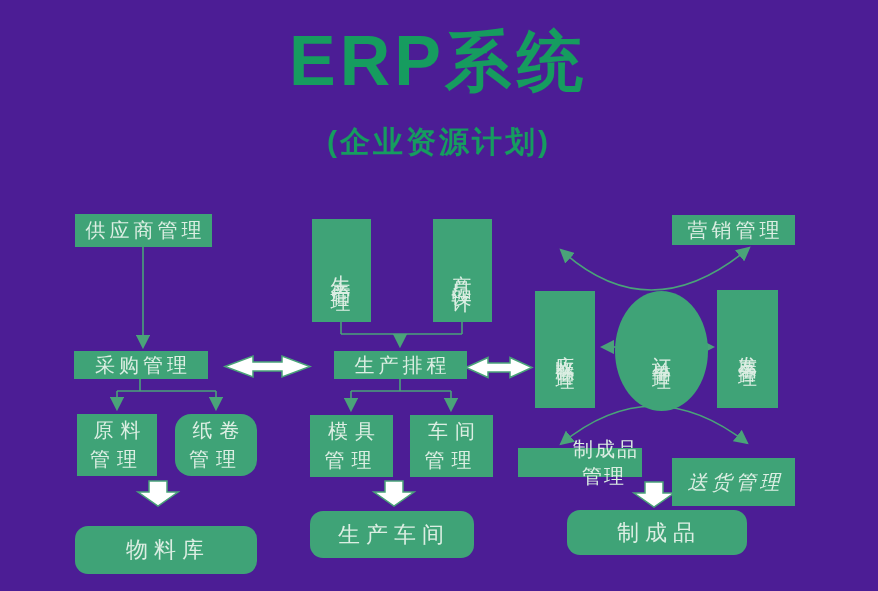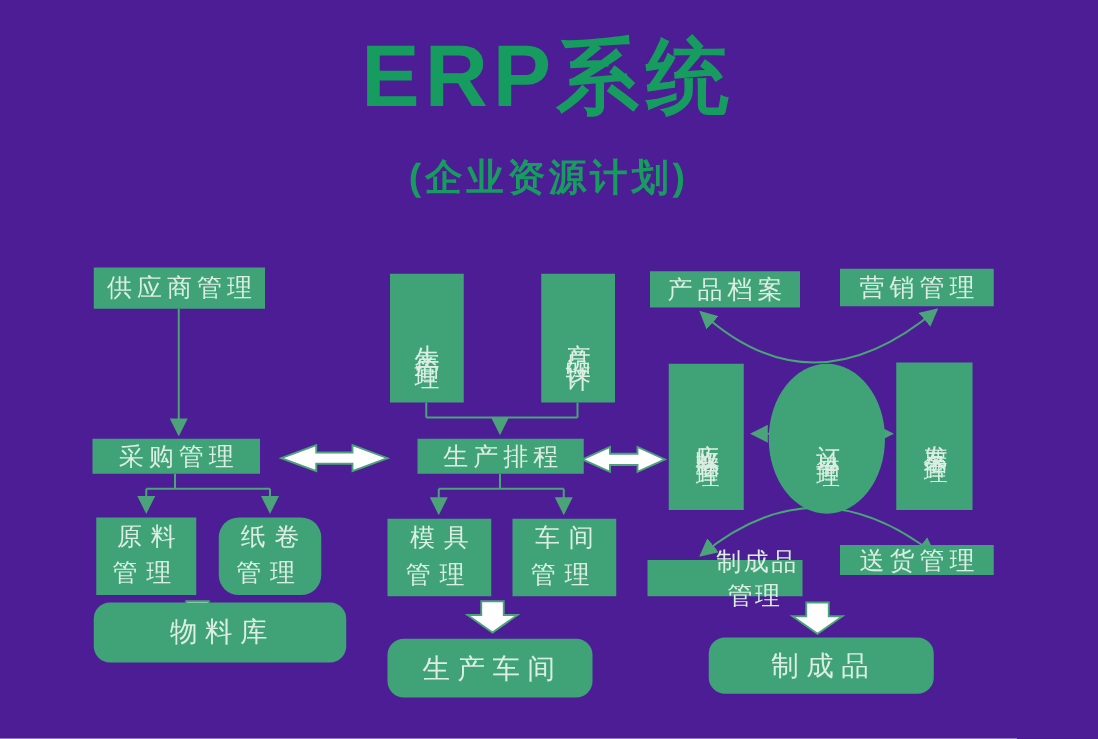--- a/index.html
+++ b/index.html
@@ -82,33 +82,32 @@
       <polygon points="645,482 663,482 663,493 674,493 654,507 634,493 645,493"></polygon>
     </g>
   </svg>
 
   <div class="node" style="left:75px;top:214px;width:137px;height:33px;">供应商管理</div>
   <div class="node" style="left:74px;top:351px;width:134px;height:28px;">采购管理</div>
   <div class="node multiline" style="left:77px;top:414px;width:80px;height:62px;">原料
 管理</div>
   <div class="node multiline" style="left:175px;top:414px;width:82px;height:62px;border-radius:16px;">纸卷
 管理</div>
-  <div class="node rounded" style="left:75px;top:482px;width:202px;height:48px;">物料库</div>
+  <div class="node rounded" style="left:75px;top:526px;width:182px;height:48px;">物料库</div>
 
   <div class="node vertical" style="left:312px;top:219px;width:59px;height:103px;">生产管理</div>
   <div class="node vertical" style="left:433px;top:219px;width:59px;height:103px;">产品设计</div>
   <div class="node" style="left:334px;top:351px;width:133px;height:28px;">生产排程</div>
   <div class="node multiline" style="left:310px;top:415px;width:83px;height:62px;">模具
 管理</div>
   <div class="node multiline" style="left:410px;top:415px;width:83px;height:62px;">车间
 管理</div>
   <div class="node rounded" style="left:310px;top:511px;width:164px;height:47px;">生产车间</div>
 
-  <div class="node" style="left:520px;top:217px;width:120px;height:29px;">产品档案</div>
   <div class="node" style="left:672px;top:215px;width:123px;height:30px;">营销管理</div>
   <div class="node vertical tight" style="left:535px;top:291px;width:60px;height:117px;">应收款管理</div>
   <div class="node vertical ellipse" style="left:615px;top:291px;width:93px;height:120px;">订单管理</div>
   <div class="node vertical tight" style="left:717px;top:290px;width:61px;height:118px;">发票管理</div>
   <div class="node" style="left:518px;top:448px;width:124px;height:29px;letter-spacing:2px;padding-left:48px;">制成品管理</div>
-  <div class="node" style="left:672px;top:436px;width:123px;height:24px;">送货管理</div>
+  <div class="node" style="left:672px;top:458px;width:123px;height:48px;font-style:italic;">送货管理</div>
   <div class="node rounded" style="left:567px;top:510px;width:180px;height:45px;font-family:Liberation Mono, monospace;">制成品</div>
 
 </div>
 
 </body></html>

